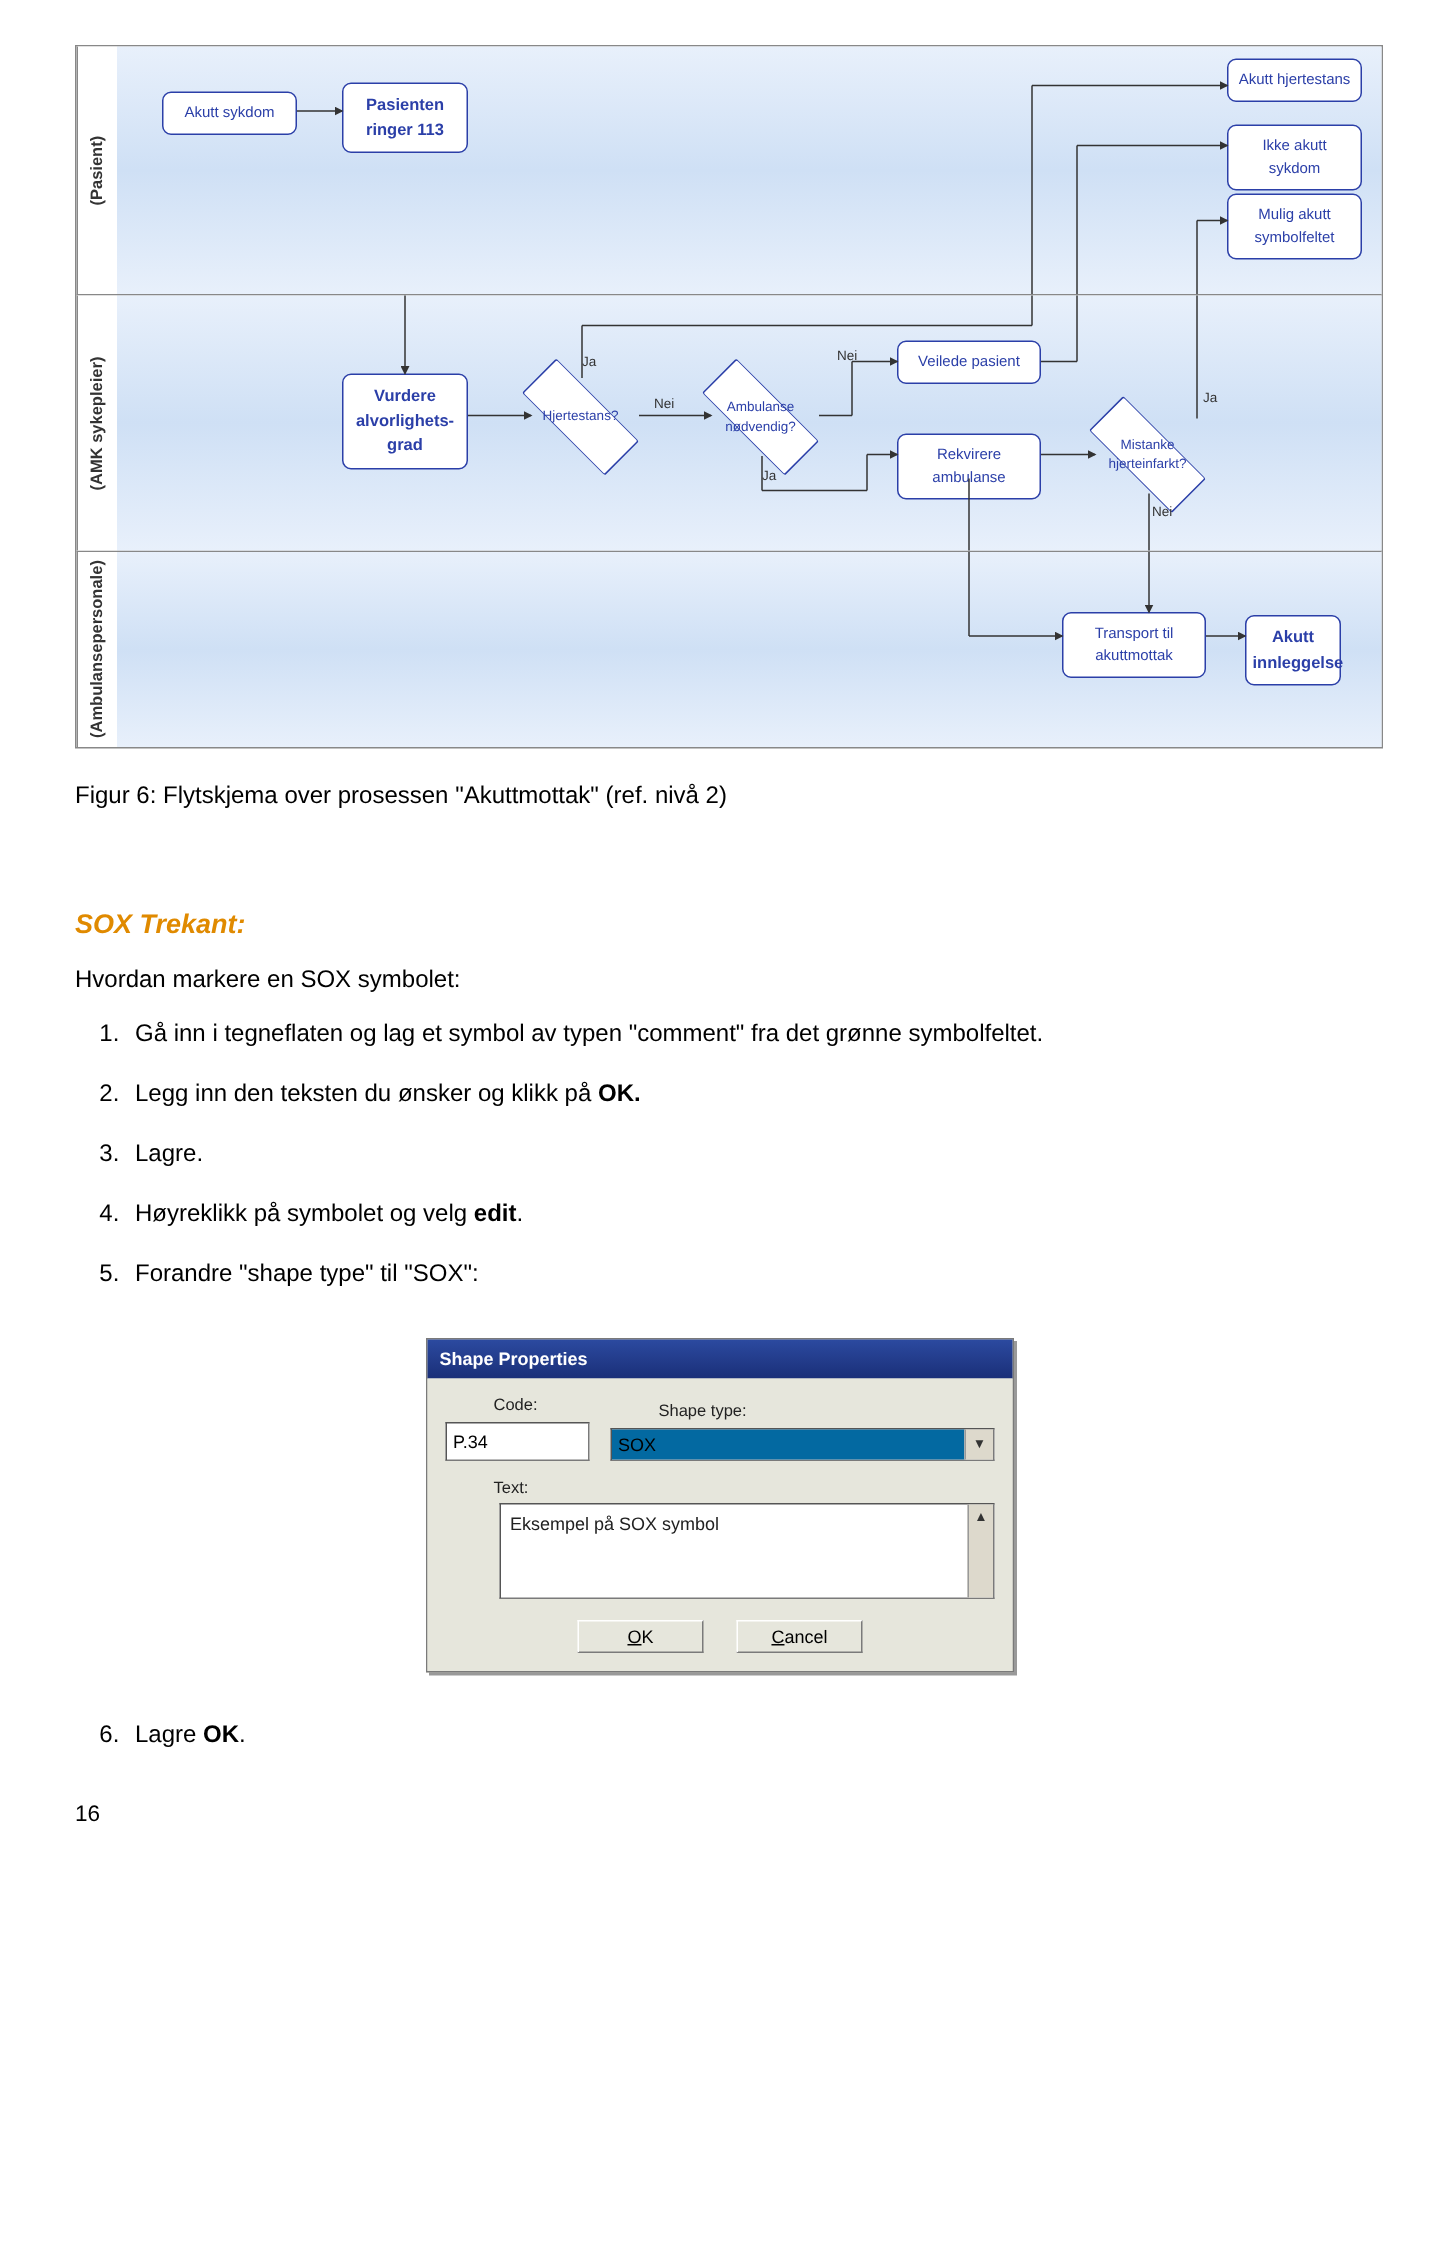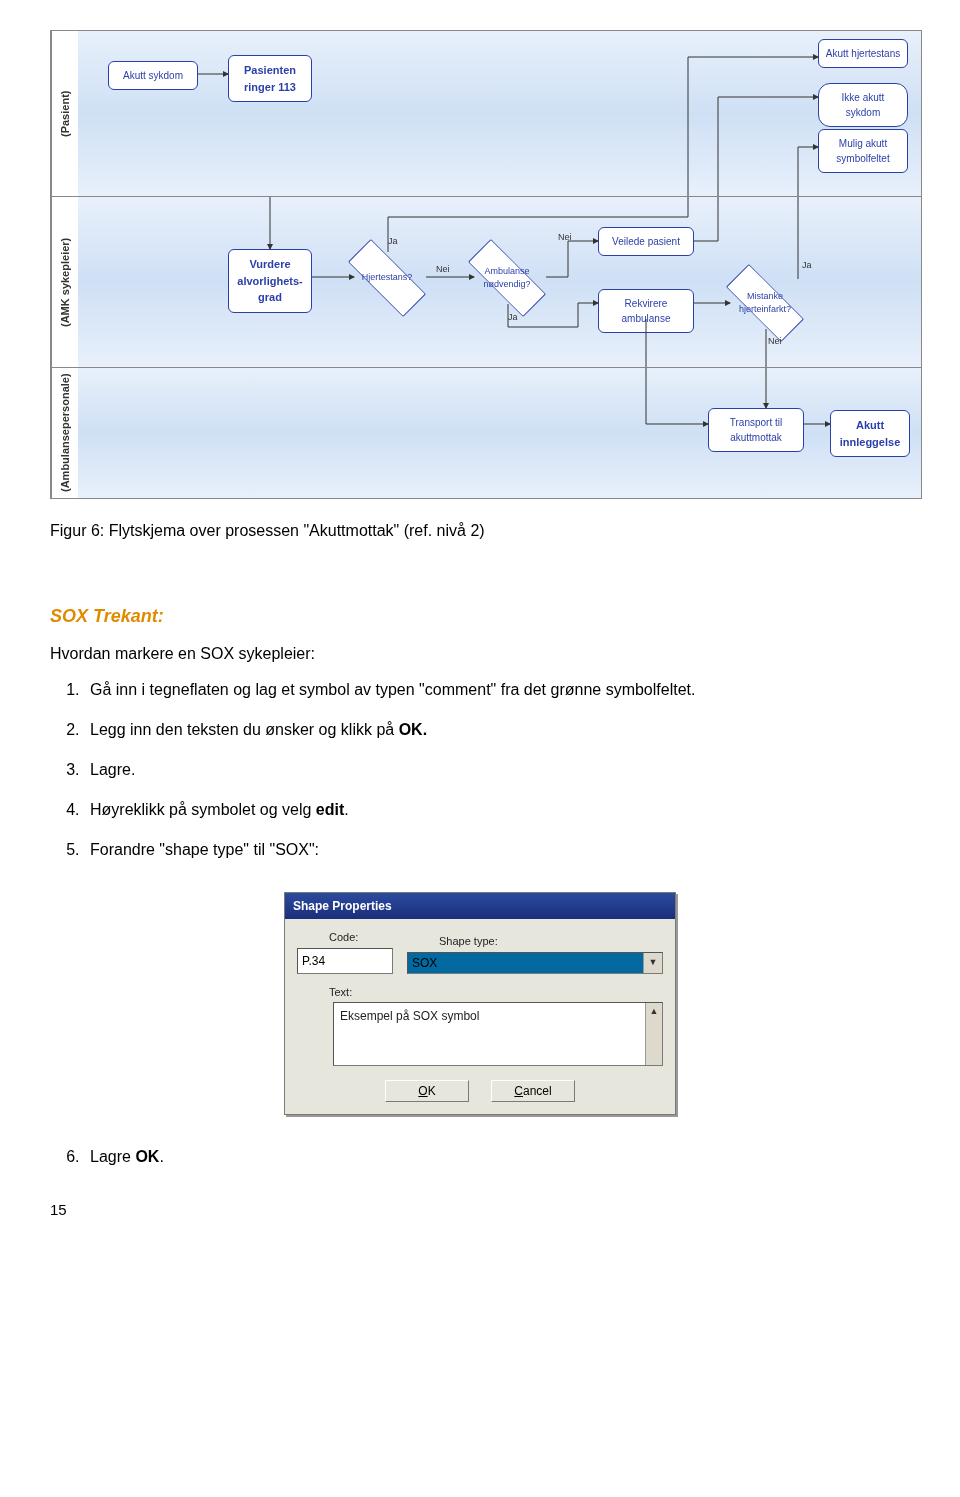--- a/index.html
+++ b/index.html
@@ -172,21 +172,21 @@
 
 <div class="flowchart-frame">
   <div class="lanes">
 
     <div class="lane h1">
       <div class="lane-label">(Pasient)</div>
       <div class="lane-body">
         <div class="fbox" style="left:30px; top:30px; width:90px;">Akutt sykdom</div>
         <div class="fbox bold" style="left:150px; top:24px; width:84px;">Pasienten ringer 113</div>
         <div class="fbox" style="left:740px; top:8px; width:90px;">Akutt hjertestans</div>
-        <div class="fbox" style="left:740px; top:52px; width:90px;border-radius:12px;">Ikke akutt sykdom</div>
+        <div class="fbox" style="left:740px; top:52px; width:90px;">Ikke akutt sykdom</div>
         <div class="fbox" style="left:740px; top:98px; width:90px;">Mulig akutt symbolfeltet</div>
         <svg class="conn" width="840" height="165">
           <defs>
               <marker id="ah" markerWidth="6" markerHeight="6" refX="5" refY="3" orient="auto">
                 <path d="M0,0 L6,3 L0,6 z" fill="#333"></path>
               </marker>
             </defs>
           <line x1="120" y1="43" x2="150" y2="43" stroke="#333" marker-end="url(#ah)"></line>
 
           <line x1="610" y1="165" x2="610" y2="26" stroke="#333"></line>
@@ -261,21 +261,21 @@
 
           <line x1="568" y1="122" x2="568" y2="170" stroke="#333"></line>
         </svg>
       </div>
     </div>
 
     <div class="lane h3">
       <div class="lane-label">(Ambulansepersonale)</div>
       <div class="lane-body">
         <div class="fbox" style="left:630px; top:40px; width:96px;">Transport til akuttmottak</div>
-        <div class="fbox bold" style="left:752px; top:42px; width:80px;">Akutt innleggelse</div>
+        <div class="fbox bold" style="left:752px; top:42px; width:64px;">Akutt innleggelse</div>
         <svg class="conn" width="840" height="130">
           <defs>
               <marker id="ah3" markerWidth="6" markerHeight="6" refX="5" refY="3" orient="auto">
                 <path d="M0,0 L6,3 L0,6 z" fill="#333"></path>
               </marker>
             </defs>
           <line x1="568" y1="0" x2="568" y2="56" stroke="#333"></line>
           <line x1="568" y1="56" x2="630" y2="56" stroke="#333" marker-end="url(#ah3)"></line>
           <line x1="688" y1="0" x2="688" y2="40" stroke="#333" marker-end="url(#ah3)"></line>
           <line x1="726" y1="56" x2="752" y2="56" stroke="#333" marker-end="url(#ah3)"></line>
@@ -283,21 +283,21 @@
       </div>
     </div>
 
   </div>
 </div>
 
 <p class="caption">Figur 6: Flytskjema over prosessen "Akuttmottak" (ref. nivå 2)</p>
 
 <h3 class="section-heading">SOX Trekant:</h3>
 
-<p class="intro">Hvordan markere en SOX sykepleier:</p>
+<p class="intro">Hvordan markere en SOX symbolet:</p>
 
 <ol class="steps">
   <li><span>Gå inn i tegneflaten og lag et symbol av typen "comment" fra det grønne symbolfeltet.</span></li>
   <li><span>Legg inn den teksten du ønsker og klikk på </span><b class="bold">OK.</b></li>
   <li><span>Lagre.</span></li>
   <li><span>Høyreklikk på symbolet og velg </span><b class="bold">edit</b><span>.</span></li>
   <li><span>Forandre "shape type" til "SOX":</span></li>
 </ol>
 
 <div class="dlg-wrap">
@@ -331,13 +331,13 @@
         <button class="winbtn"><u>C</u>ancel</button>
       </div>
     </div>
   </div>
 </div>
 
 <ol class="steps" start="6">
   <li><span>Lagre </span><b class="bold">OK</b><span>.</span></li>
 </ol>
 
-<div class="page-num">15</div>
+<div class="page-num">16</div>
 
 </body></html>

